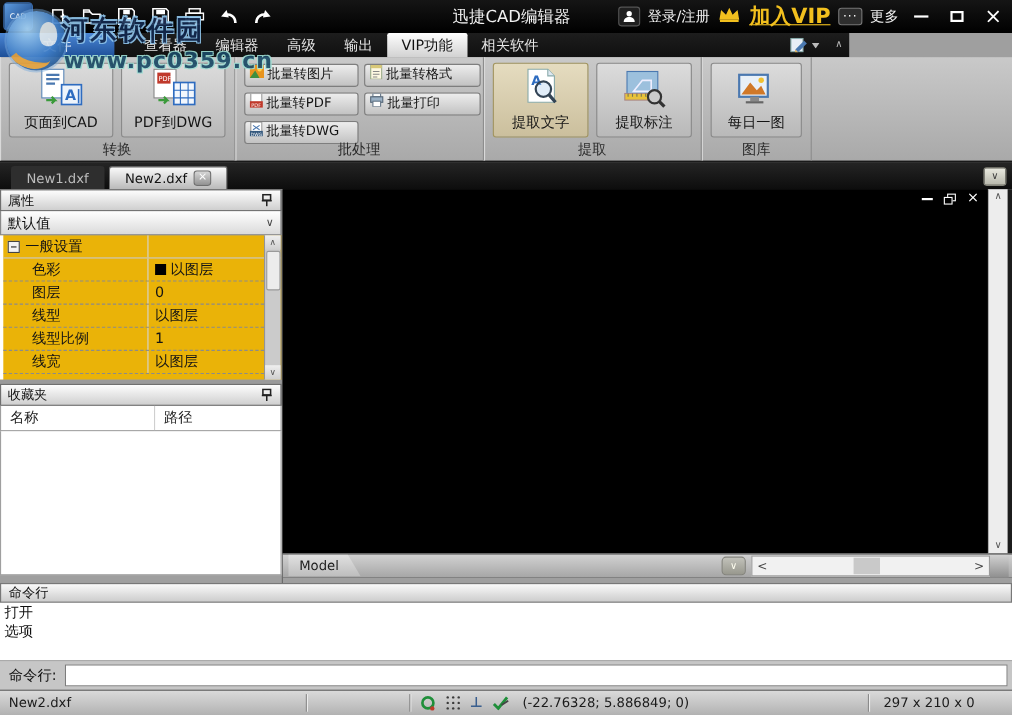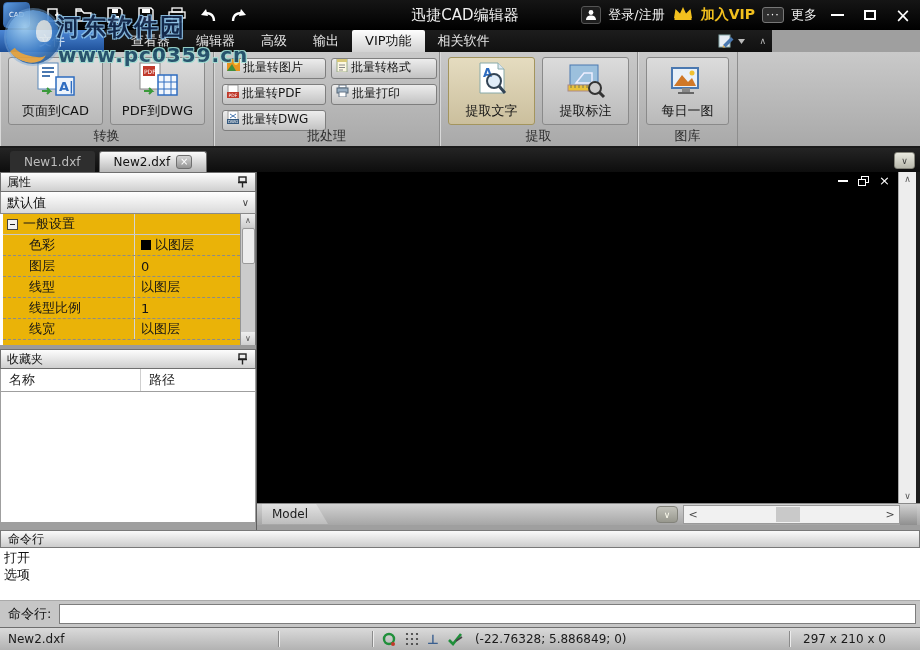--- a/index.html
+++ b/index.html
@@ -14,21 +14,21 @@
     background:linear-gradient(135deg,#5d9be0,#123a78); border:1px solid #3a6db0;
     color:#fff; font-size:7px; display:flex; align-items:center; justify-content:center; }
   .qat { display:flex; align-items:center; gap:9px; margin-left:6px; }
   .qbtn { background:none; border:none; width:22px; height:22px; display:flex; align-items:center; justify-content:center; cursor:pointer; }
   .qbtn svg { display:block; }
   .apptitle { position:absolute; left:0; right:0; text-align:center; color:#f0f0f0; font-size:15px; pointer-events:none;padding-left:10px; }
   .tb-right { position:absolute; right:0; top:0; height:30px; display:flex; align-items:center; gap:7px; padding-right:4px; }
   .person-badge { width:20px; height:18px; background:#1f1f1f; border:1px solid #555; border-radius:3px;
     display:flex; align-items:center; justify-content:center; }
   .login-lnk,.more-lnk { color:#f2f2f2; font-size:13px; cursor:pointer; }
-  .vip-lnk { font-size:14px; font-weight:bold; cursor:pointer; }
+  .vip-lnk { font-size:19px; font-weight:bold; cursor:pointer;text-decoration:underline; }
   .dots-icon { width:22px; height:16px; border:1px solid #777; border-radius:3px; background:#2e2e2e;
     color:#fff; font-size:11px; line-height:13px; text-align:center; letter-spacing:1px; cursor:pointer; }
   .wbtn { width:26px; height:24px; display:flex; align-items:center; justify-content:center; color:#fff; cursor:pointer; }
   .wbtn .bar { width:13px; height:2px; background:#fff; display:block; }
   .wbtn .box { width:12px; height:10px; border:2px solid #fff; display:block; }
   .wbtn.close-btn { font-size:19px; line-height:19px; }
 
   
   .tabstrip { position:absolute; left:0; top:30px; width:772px; height:22px;
     background:linear-gradient(#1d1d1d,#101010); display:flex; align-items:flex-end; }

